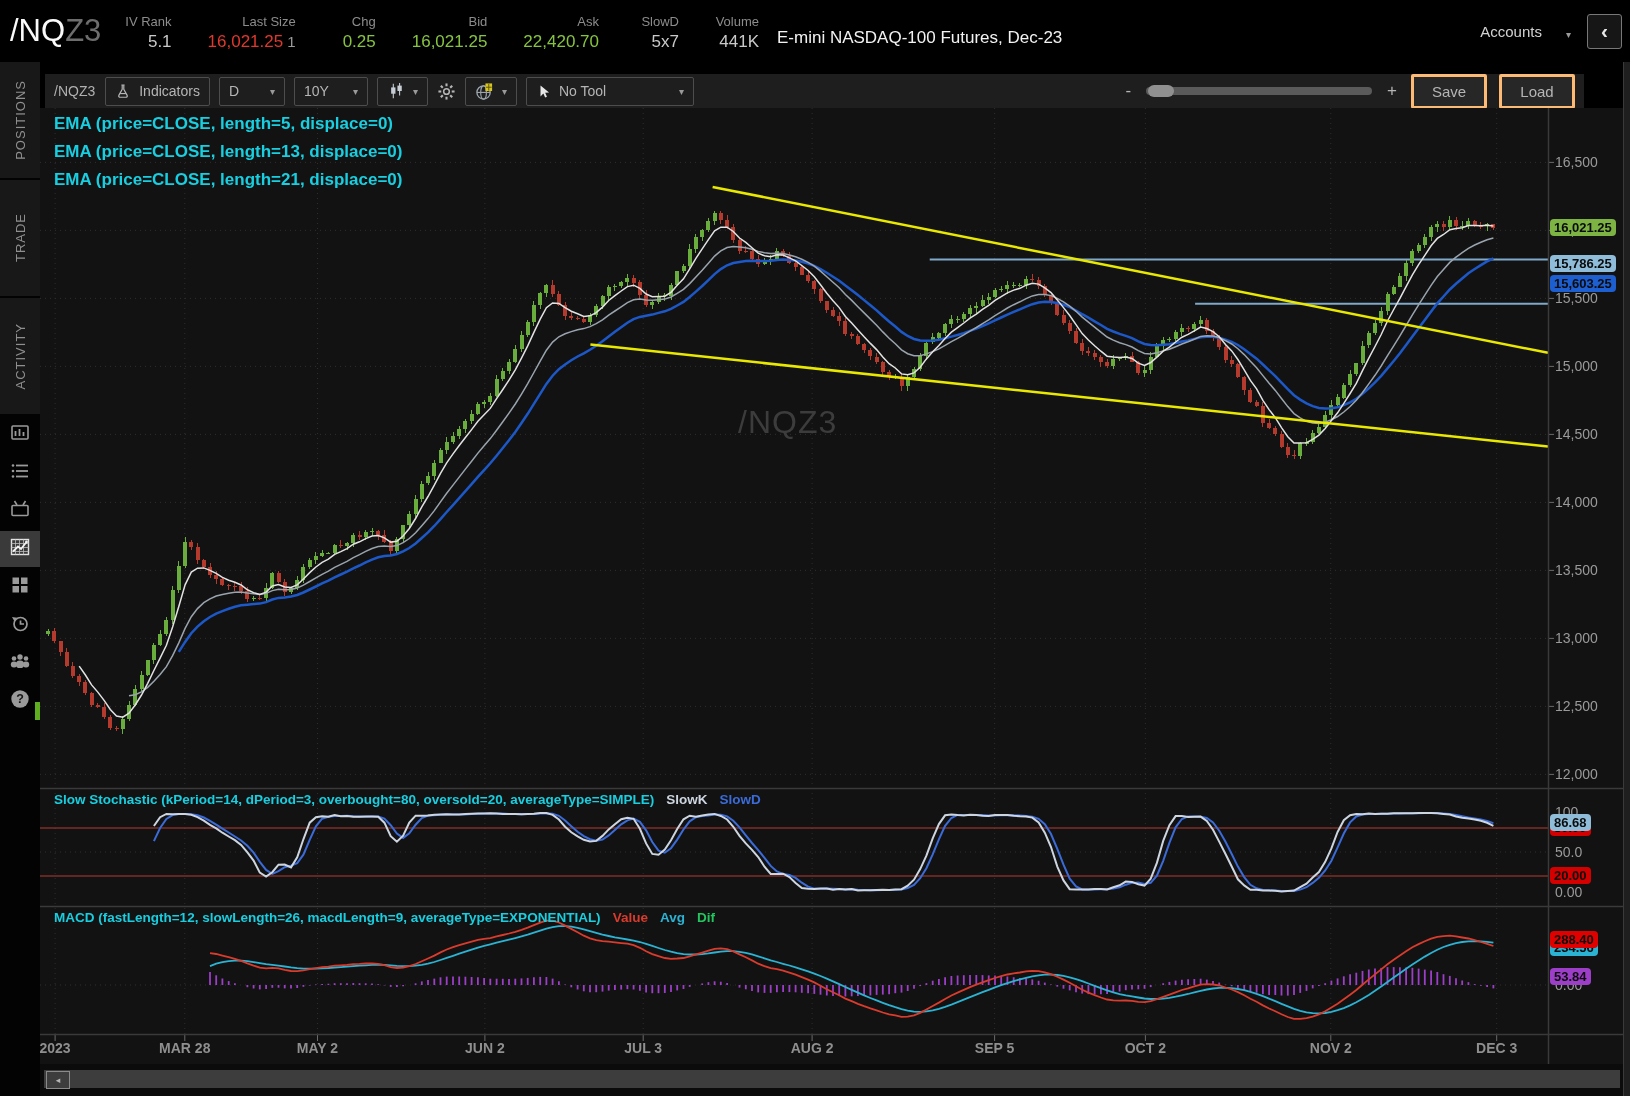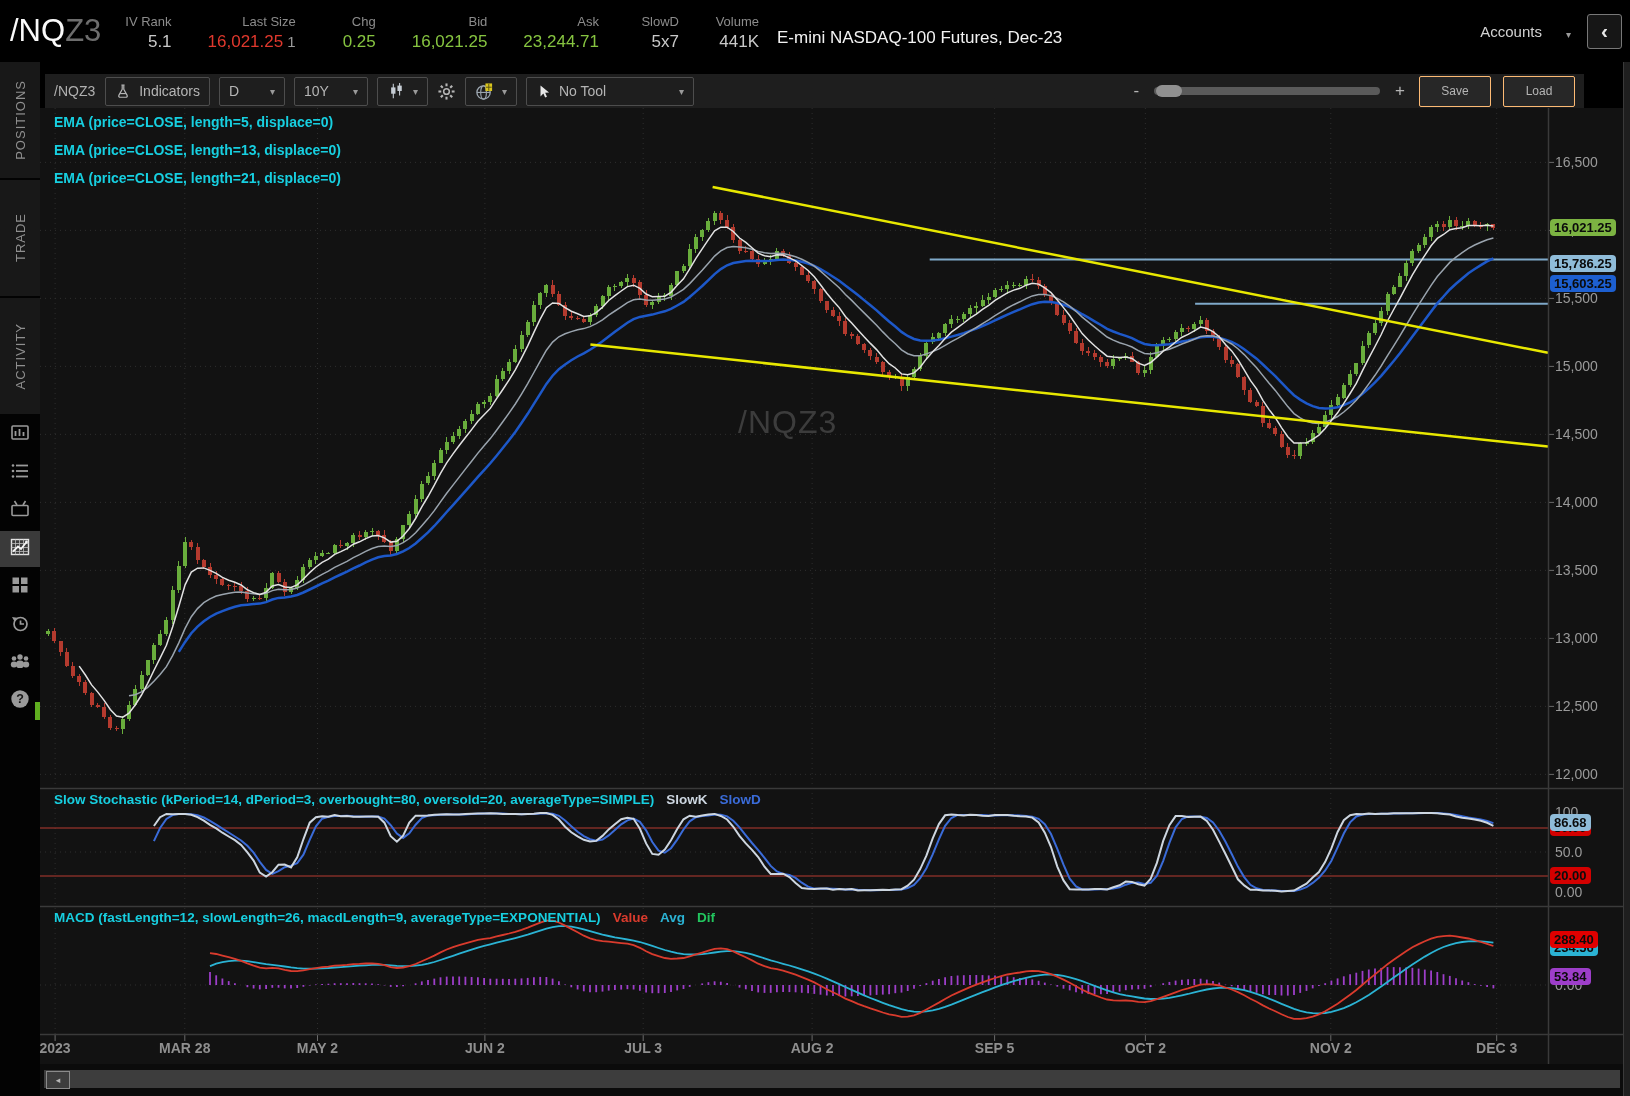--- a/index.html
+++ b/index.html
@@ -32,28 +32,28 @@
   .toolbar{margin:12px 46px 0 5px;height:34px;background:#1e1e1e;display:flex;align-items:center;gap:9px;padding:0 9px;}
   .tb-symbol{color:#b0b0b0;font-size:14px;margin-right:1px;}
   .tb-btn,.tb-dd{height:27px;border:1px solid #4d4d4d;border-radius:2px;display:flex;align-items:center;gap:8px;
     padding:0 9px;color:#b5b5b5;font-size:14px;background:transparent;cursor:pointer;white-space:nowrap;}
   .caret-sm{font-size:10px;color:#9a9a9a;}
   .tb-icon{display:flex;align-items:center;cursor:pointer;}
   .zoom-btn{color:#b5b5b5;font-size:17px;cursor:pointer;padding:0 2px;}
   .tb-push{margin-left:auto;}
   .tb-slider{width:226px;height:8px;background:#5a5a5a;border-radius:4px;position:relative;margin:0 4px;cursor:pointer;}
   .tb-slider-handle{position:absolute;left:2px;top:-2px;width:26px;height:12px;background:#909090;border-radius:6px;}
-  .tb-action{height:29px;width:70px;border:1px solid #fdba74;background:#272727;color:#b5b5b5;font-size:12px;
+  .tb-action{height:29px;width:70px;border:3px solid #fdba74;background:#272727;color:#b5b5b5;font-size:15px;
     border-radius:2px;display:flex;align-items:center;justify-content:center;cursor:pointer;margin-left:3px;}
   
   .chart-area{flex:1;position:relative;margin-right:6px;background:#121212;}
   .right-strip{position:absolute;right:0;top:0;width:6px;height:100%;background:#1f1f1f;border-left:1px solid #3a3a3a;}
   #chart-canvas{position:absolute;left:0;top:0;}
   .overlay{position:absolute;left:0;top:0;width:100%;height:100%;pointer-events:none;}
-  .ema-label{position:absolute;left:14px;font-size:14px;font-weight:bold;white-space:nowrap;}
+  .ema-label{position:absolute;left:14px;font-size:17px;font-weight:bold;white-space:nowrap;}
   .study-label{position:absolute;left:14px;font-size:13.5px;font-weight:bold;display:flex;gap:12px;white-space: nowrap;}
   .watermark{position:absolute;left:698px;top:296px;font-size:32px;color:#3c3c3c;letter-spacing:1px;}
   .axis-label{position:absolute;left:1515px;color:#9a9a9a;font-size:14px;line-height:16px;}
   .bubble{position:absolute;left:1510px;font-size:13px;font-weight:bold;color:#0b0b0b;padding:1px 4px;
     border-radius:4px;line-height:15px;white-space:nowrap;}
   .time-label{position:absolute;top:932px;width:74px;margin-left:-37px;text-align:center;color:#8f8f8f;
     font-size:14px;font-weight:bold;white-space:nowrap;}
   
   .hscroll{position:absolute;left:0;right:0;bottom:0;height:32px;background:#0b0b0b;}
   .hs-track{position:absolute;left:4px;right:4px;top:6px;height:18px;background:#3d3d3d;}
@@ -77,21 +77,21 @@
       <div class="stat">
         <div class="stat-label">Chg</div>
         <div class="stat-value" style="color: rgb(134, 196, 64);">0.25</div>
       </div>
       <div class="stat">
         <div class="stat-label">Bid</div>
         <div class="stat-value" style="color: rgb(134, 196, 64);">16,021.25</div>
       </div>
       <div class="stat">
         <div class="stat-label">Ask</div>
-        <div class="stat-value" style="color: rgb(134, 196, 64);">23,244.71</div>
+        <div class="stat-value" style="color: rgb(134, 196, 64);">22,420.70</div>
       </div>
       <div class="stat">
         <div class="stat-label">SlowD</div>
         <div class="stat-value" style="color: rgb(201, 201, 201);">5x7</div>
       </div>
       <div class="stat">
         <div class="stat-label">Volume</div>
         <div class="stat-value" style="color: rgb(201, 201, 201);">441K</div>
       </div>
     </div>

